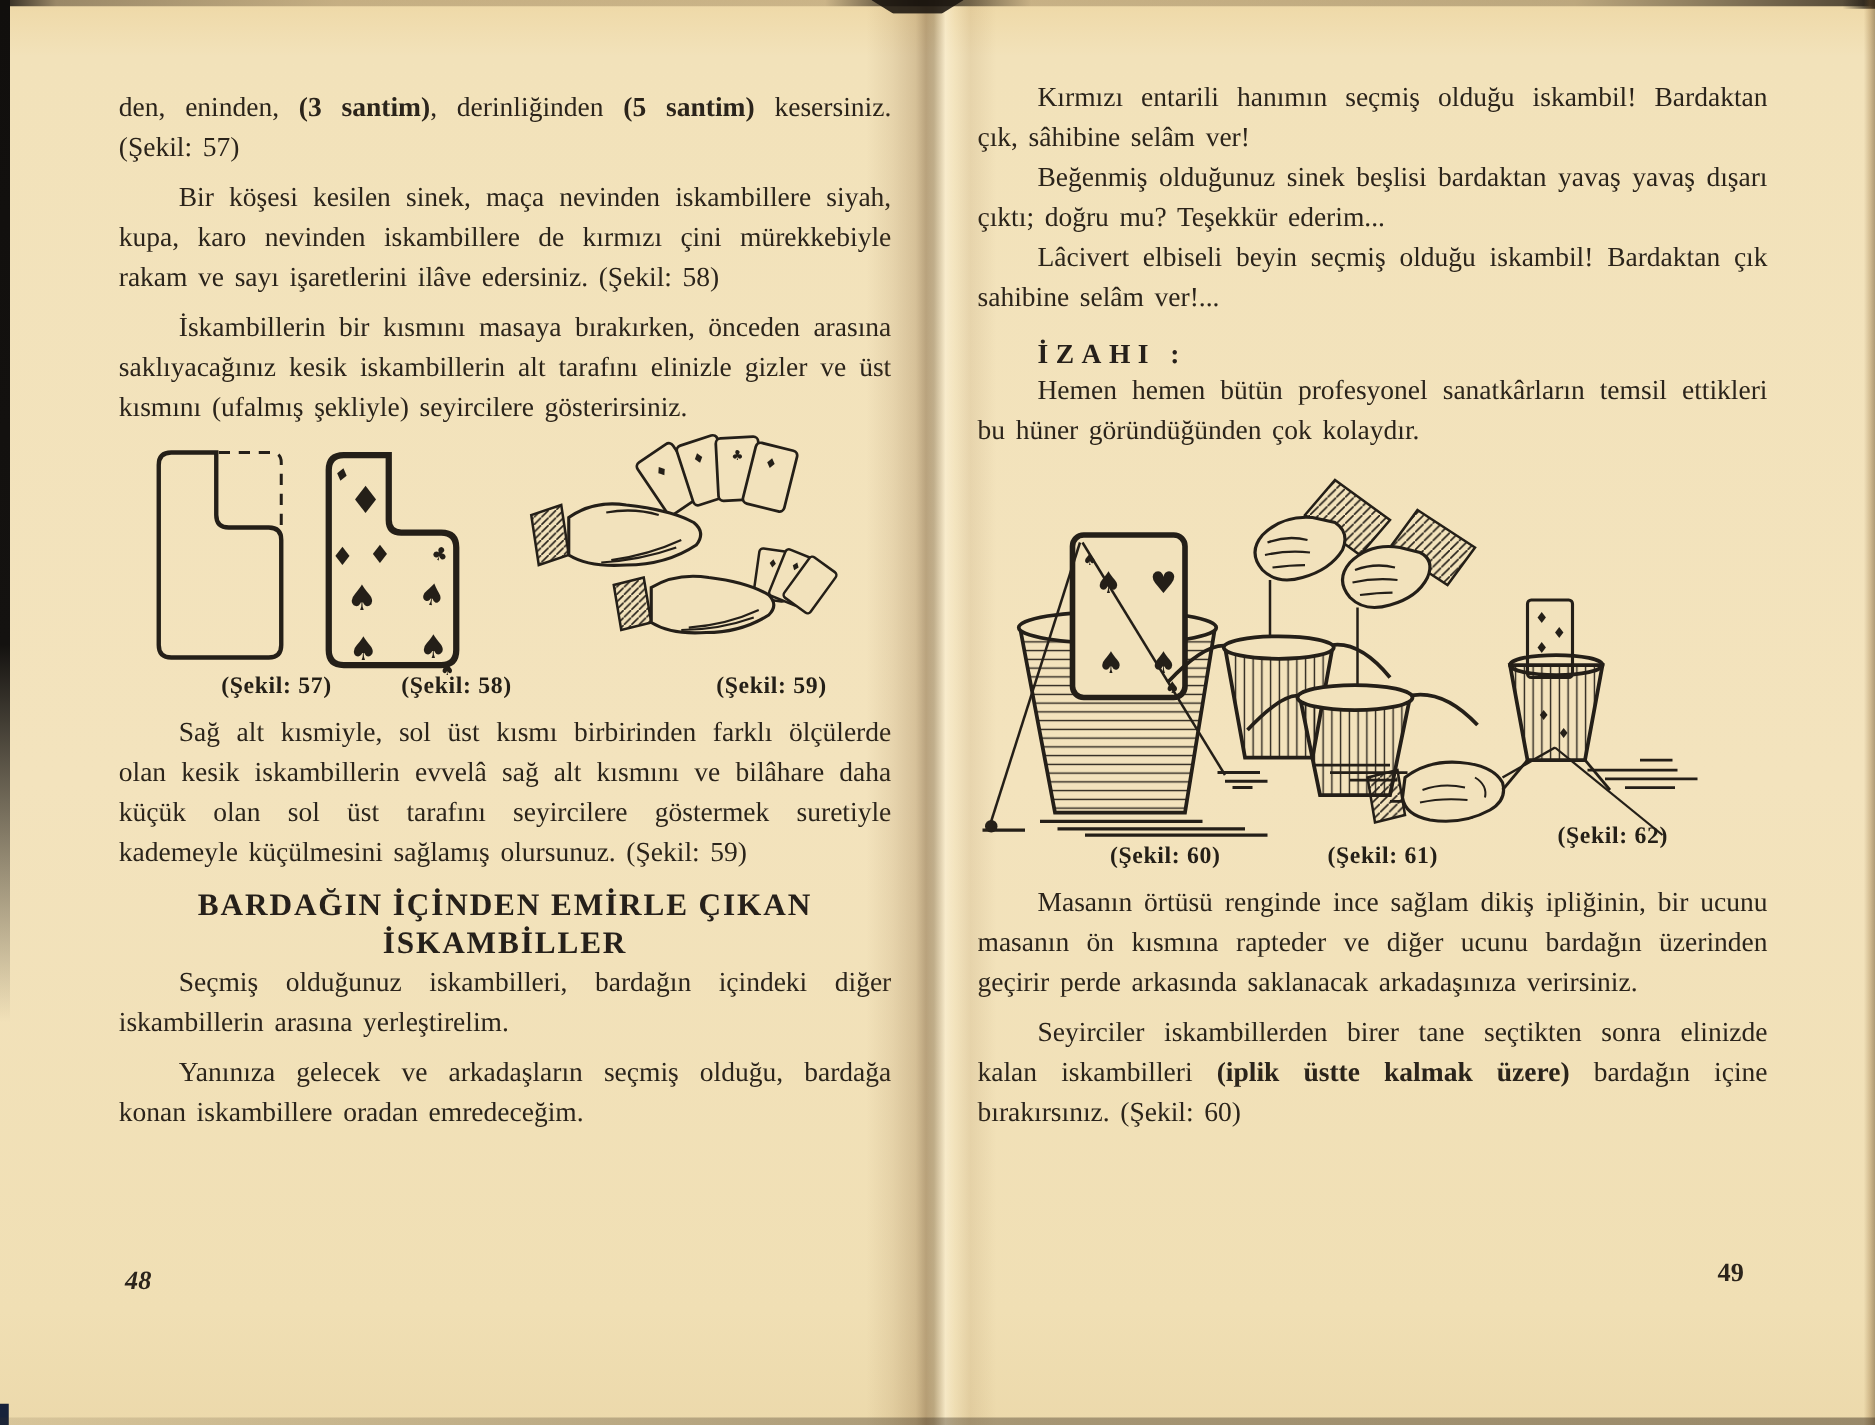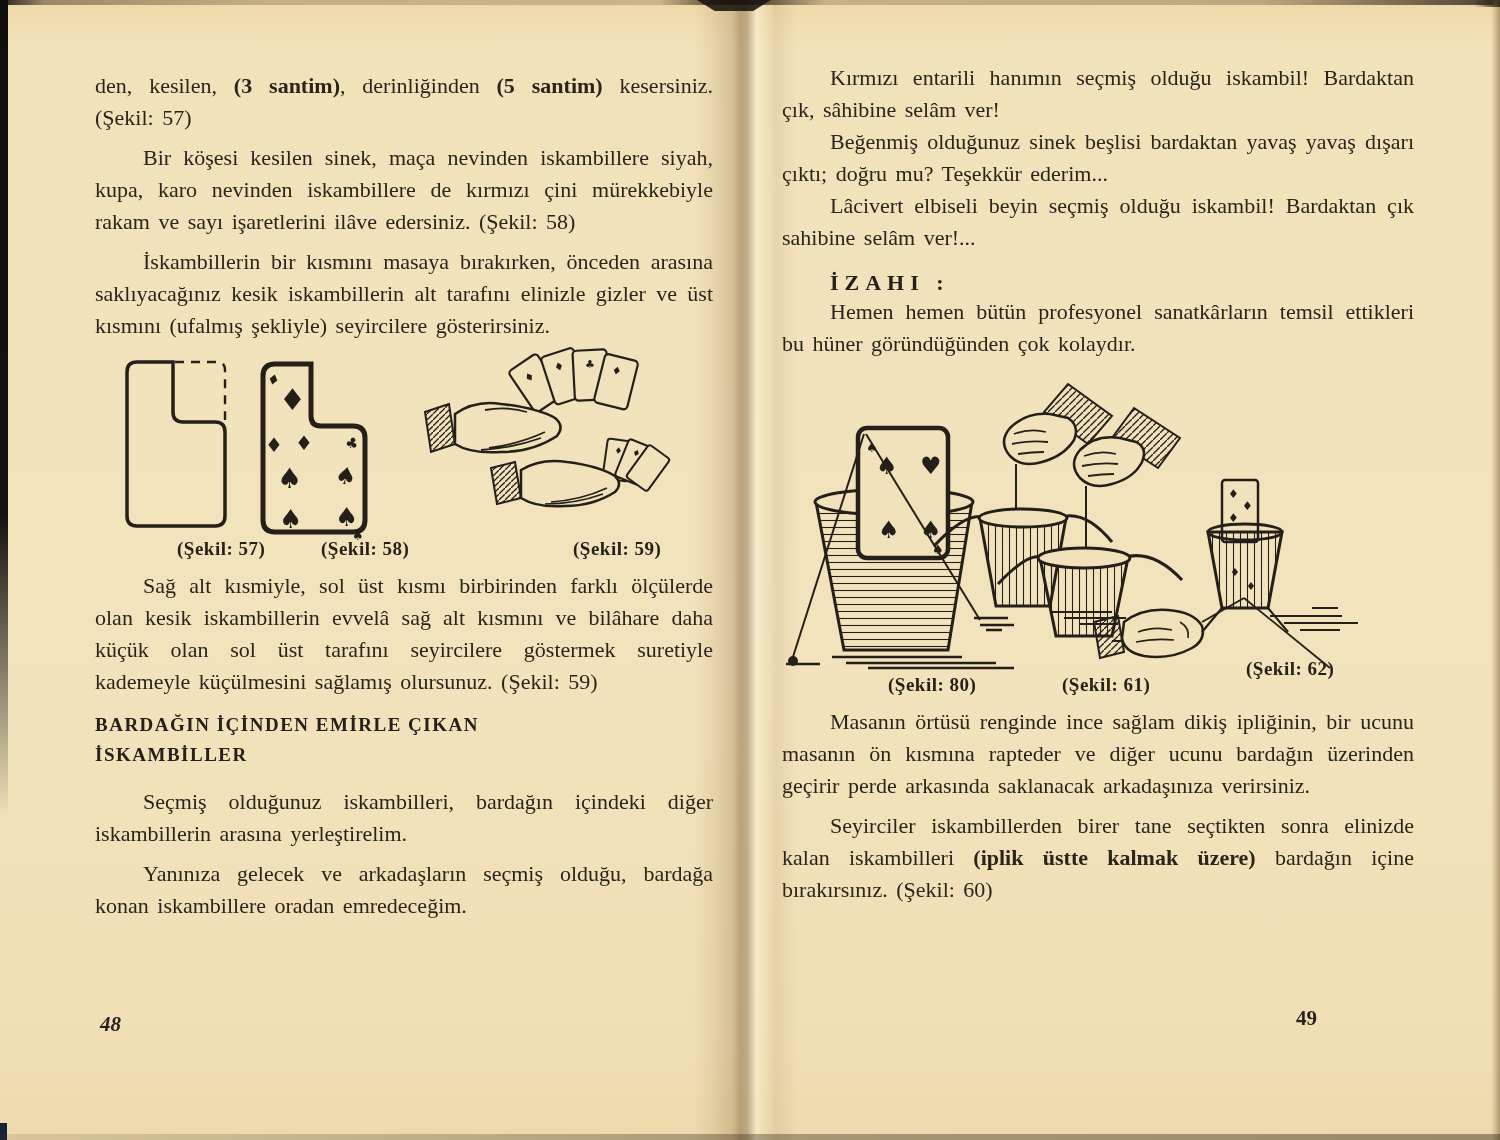--- a/index.html
+++ b/index.html
@@ -24,43 +24,43 @@
   .gutter{position:absolute;left:693px;top:0;width:104px;height:100%;
     background:linear-gradient(90deg,rgba(126,84,36,0) 0%,rgba(126,84,36,.10) 20%,rgba(112,72,28,.22) 38%,rgba(84,50,16,.36) 46%,rgba(62,38,12,.28) 52%,rgba(252,242,216,.55) 61%,rgba(246,234,202,.22) 68%,rgba(126,84,36,.10) 80%,rgba(126,84,36,0) 100%);}
   
   .page{position:absolute;color:#2b241b;}
   .page-l{left:95px;top:70px;width:618px;}
   .page-r{left:782px;top:62px;width:632px;}
   p.bp{margin:0 0 8px 0;text-align:justify;text-indent:48px;
        font-size:22px;line-height:32px;word-spacing:3px;color:#2b241b;}
   p.ni{text-indent:0;}
   p.d{margin:0;}
-  .sec-head{font-weight:bold;text-align:left;font-size:19px;line-height:30px;
-            letter-spacing:1.5px;margin:12px 0 16px 0;color:#26201a;}
+  .sec-head{font-weight:bold;text-align:center;font-size:25px;line-height:30px;
+            letter-spacing:1.5px;margin:12px 0 0 0;color:#26201a;}
   .izahi{font-weight:bold;font-size:22px;letter-spacing:6px;margin:16px 0 0 0;
          text-indent:48px;color:#26201a;}
   .fig-row{position:relative;}
   .fig-row-l{height:210px;margin:4px 0 10px 0;}
   .fig-row-r{height:332px;margin:10px 0 4px 0;}
   .caption{position:absolute;font-weight:bold;font-size:19px;letter-spacing:.5px;color:#241f17;margin-left:42px;}
   .pgnum{position:absolute;font-size:21px;font-weight:bold;color:#2b241b;}
   #pg48{left:100px;top:1012px;font-style:italic;}
-  #pg49{left:1296px;top:1006px;text-align:right;}
+  #pg49{left:1374px;top:1006px;text-align:right;}
   svg{position:absolute;overflow:visible;}
   svg .ln{stroke:#241f18;fill:none;}
   svg .pip{fill:#241f18;font-family:"DejaVu Sans",sans-serif;}
   svg .paper{fill:#f2e2bc;}
 </style>
 </head>
 <body>
 
 <div class="spread">
 
   <div class="page page-l">
-    <p class="bp ni"><span>den, kesilen, </span><b>(3 santim)</b><span>, derinliğinden </span><b>(5 santim)</b><span> kesersiniz. (Şekil: 57)</span></p>
+    <p class="bp ni"><span>den, eninden, </span><b>(3 santim)</b><span>, derinliğinden </span><b>(5 santim)</b><span> kesersiniz. (Şekil: 57)</span></p>
 
     <p class="bp">Bir köşesi kesilen sinek, maça nevinden iskambillere siyah, kupa, karo nevinden iskambillere de kırmızı çini mürekkebiyle rakam ve sayı işaretlerini ilâve edersiniz. (Şekil: 58)</p>
     <p class="bp">İskambillerin bir kısmını masaya bırakırken, önceden arasına saklıyacağınız kesik iskambillerin alt tarafını elinizle gizler ve üst kısmını (ufalmış şekliyle) seyircilere gösterirsiniz.</p>
 
     <div class="fig-row fig-row-l">
 
       <svg style="left:22px;top:4px" width="118" height="182" viewBox="0 0 118 182">
         <path class="ln" stroke-width="3.5" d="M56 8 V58 Q56 68 66 68 H98 Q108 68 108 78 V162 Q108 172 98 172 H20 Q10 172 10 162 V18 Q10 8 20 8 Z"></path>
         <path class="ln" stroke-width="2.4" stroke-dasharray="9 7" d="M58 8 H100 Q108 8 108 16 V66"></path>
       </svg>
@@ -206,21 +206,21 @@
           <path d="M426 162 L440 238 L486 238 L500 162 Z" fill="url(#pv)" stroke="#241f18" stroke-width="3"></path>
           <ellipse cx="463" cy="162" rx="37" ry="8" fill="none" stroke="#241f18" stroke-width="3"></ellipse>
           <text class="pip" x="448" y="206" font-size="11">♦</text>
           <text class="pip" x="464" y="220" font-size="11">♦</text>
           <line class="ln" stroke-width="2.2" x1="440" y1="238" x2="420" y2="262"></line>
           <line class="ln" stroke-width="2.2" x1="486" y1="238" x2="506" y2="262"></line>
           <path class="ln" stroke-width="2.2" d="M488 246 H560 M502 253 H576 M518 260 H558 M530 238 H556"></path>
         </g>
       </svg>
 
-      <span class="caption" style="left:64px;top:304px">(Şekil: 80)</span>
+      <span class="caption" style="left:64px;top:304px">(Şekil: 60)</span>
       <span class="caption" style="left:238px;top:304px">(Şekil: 61)</span>
       <span class="caption" style="left:422px;top:288px">(Şekil: 62)</span>
     </div>
 
     <p class="bp">Masanın örtüsü renginde ince sağlam dikiş ipliğinin, bir ucunu masanın ön kısmına rapteder ve diğer ucunu bardağın üzerinden geçirir perde arkasında saklanacak arkadaşınıza verirsiniz.</p>
     <p class="bp"><span>Seyirciler iskambillerden birer tane seçtikten sonra elinizde kalan iskambilleri </span><b>(iplik üstte kalmak üzere)</b><span> bardağın içine bırakırsınız. (Şekil: 60)</span></p>
   </div>
 
   <span class="pgnum" id="pg48">48</span>
   <span class="pgnum" id="pg49">49</span>

